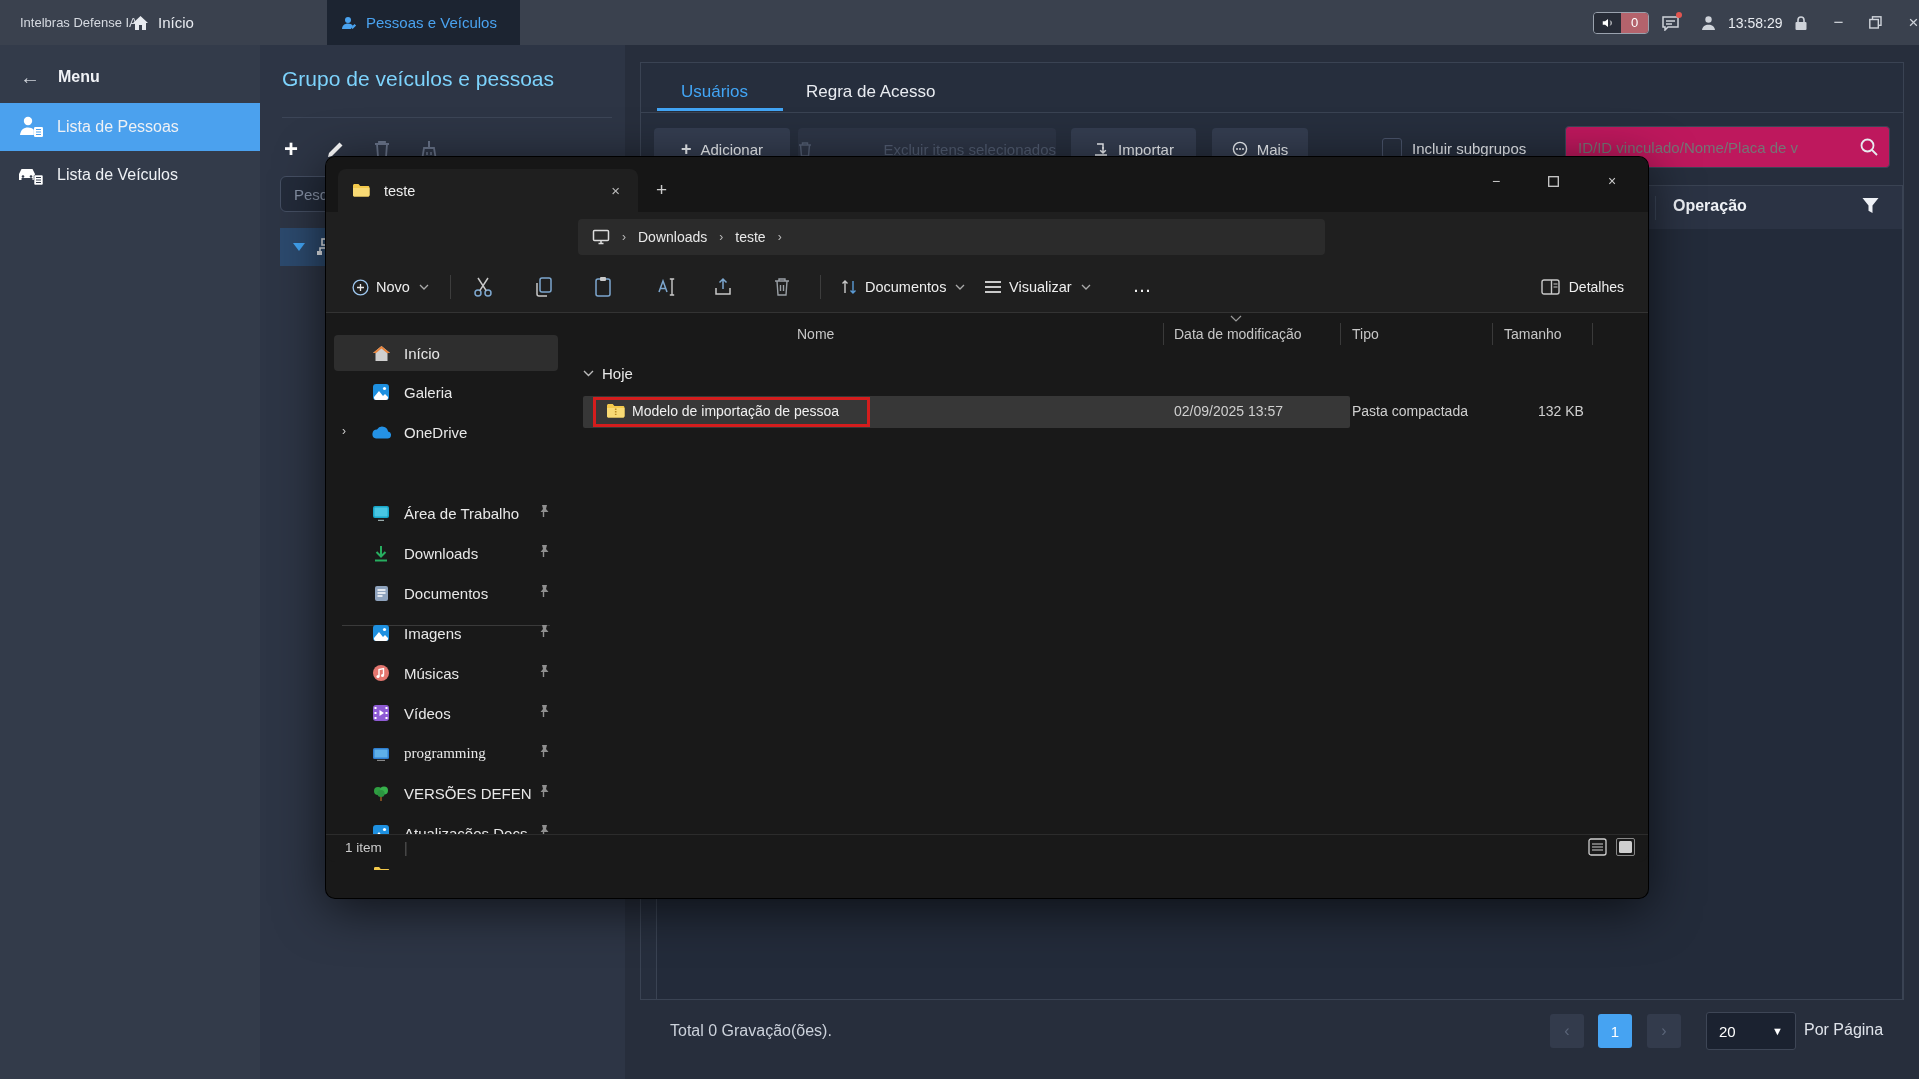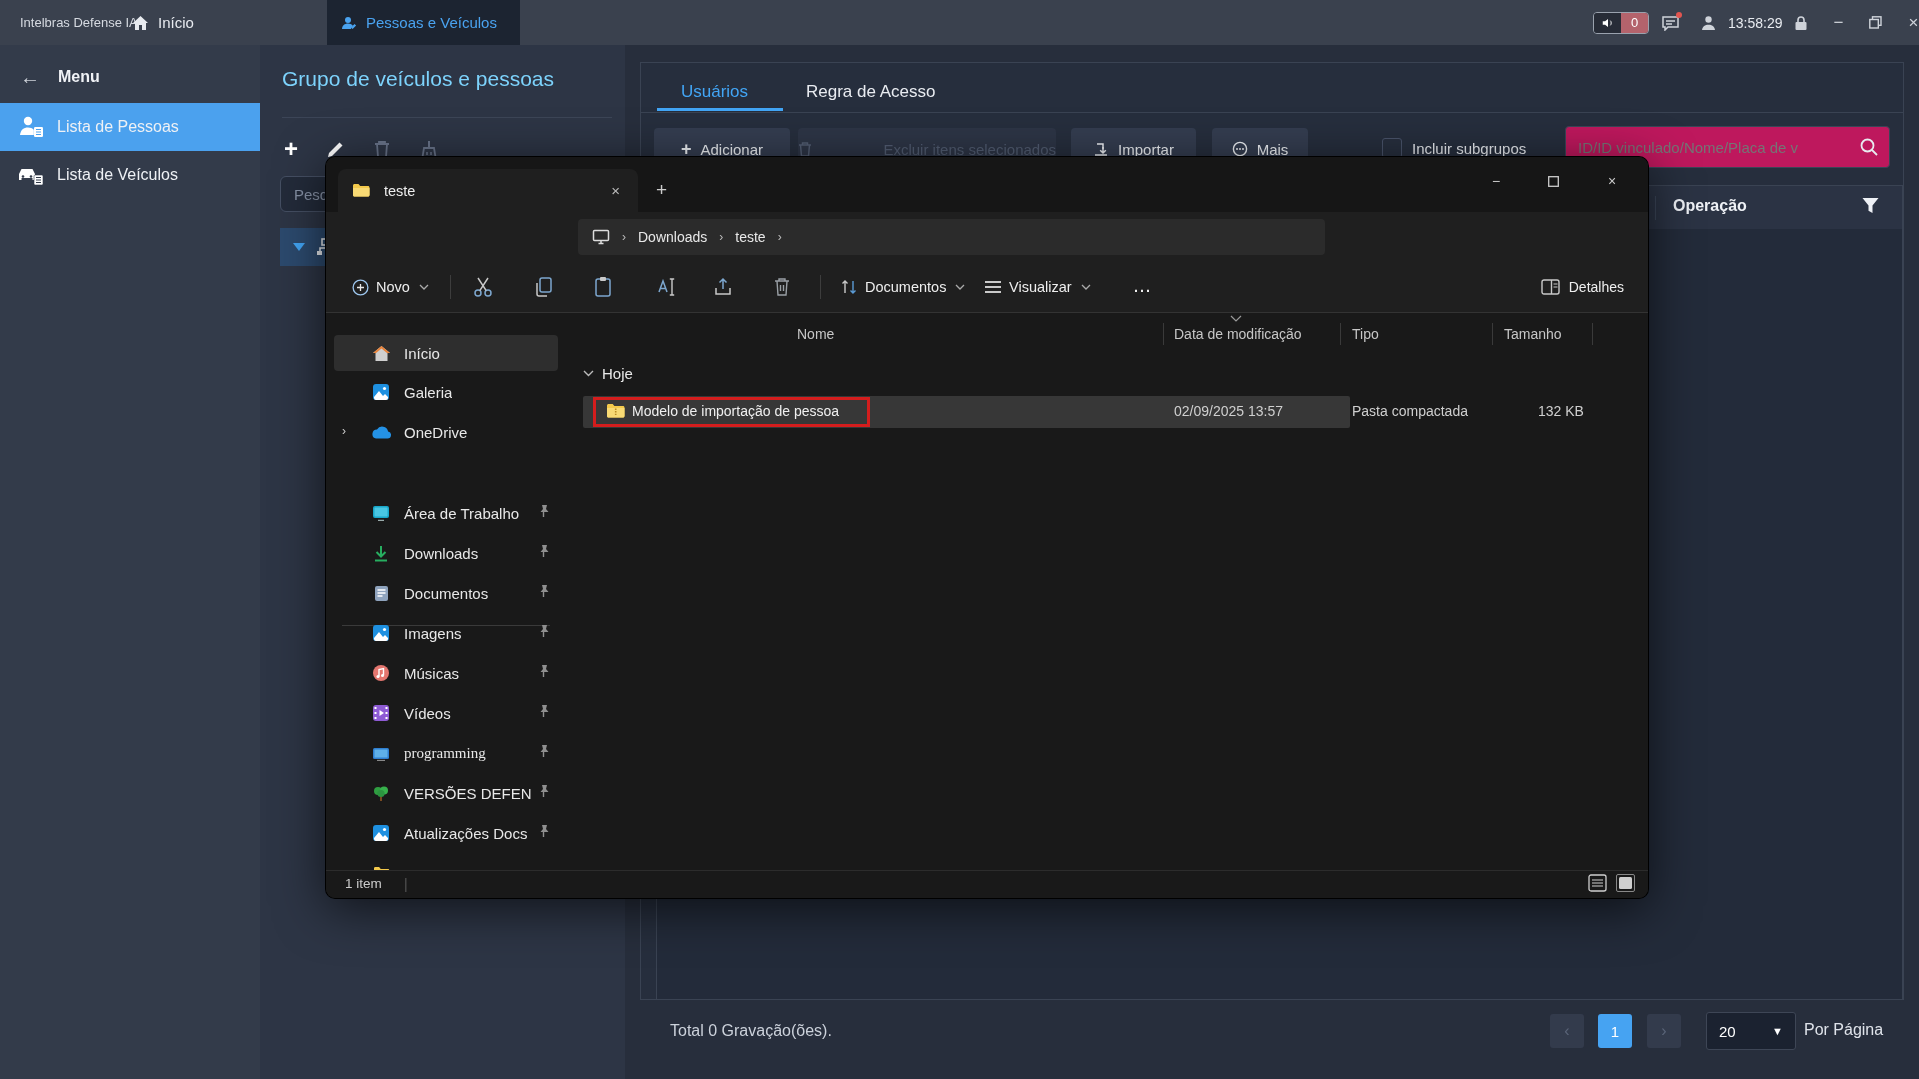--- a/index.html
+++ b/index.html
@@ -103,21 +103,21 @@
 
   
   #ex-files { position:absolute; left:240px; top:156px; width:1082px; height:557px; }
   .col-head { position:absolute; top:13px; font-size:14px; color:#c7c7c7; }
   .col-sep { position:absolute; top:10px; width:1px; height:22px; background:#3a3a3a; }
   #grp-row { position:absolute; left:17px; top:52px; display:flex; align-items:center; gap:8px; color:#e8e8e8; font-size:15px; }
   #file-row { position:absolute; left:17px; top:83px; width:767px; height:32px; background:#373737; border-radius:2px; }
   #file-red { position:absolute; left:27px; top:84px; width:277px; height:30px; border:3px solid #d41d1d; z-index:3; }
   .fcell { position:absolute; top:90px; font-size:14px; color:#cfcfcf; white-space:nowrap; }
   #fname { color:#f0f0f0; }
-  #ex-status { position:absolute; left:0; top:713px; width:100%; height:28px; background:#191919; border-radius:0 0 9px 9px; border-top:1px solid #2c2c2c; }
+  #ex-status { position:absolute; left:0; top:677px; width:100%; height:28px; background:#191919; border-radius:0 0 9px 9px; border-top:1px solid #2c2c2c; }
   #ex-status .cnt { position:absolute; left:19px; top:5px; font-size:13.5px; color:#ccc; }
   #ex-status .bar { position:absolute; left:78px; top:5px; color:#555; }
   .view-ico { position:absolute; top:3px; }
   #view2 { border:1px solid #888; border-radius:2px; padding:1px; }
 </style>
 </head>
 <body>
 
 <div id="stage">
 

